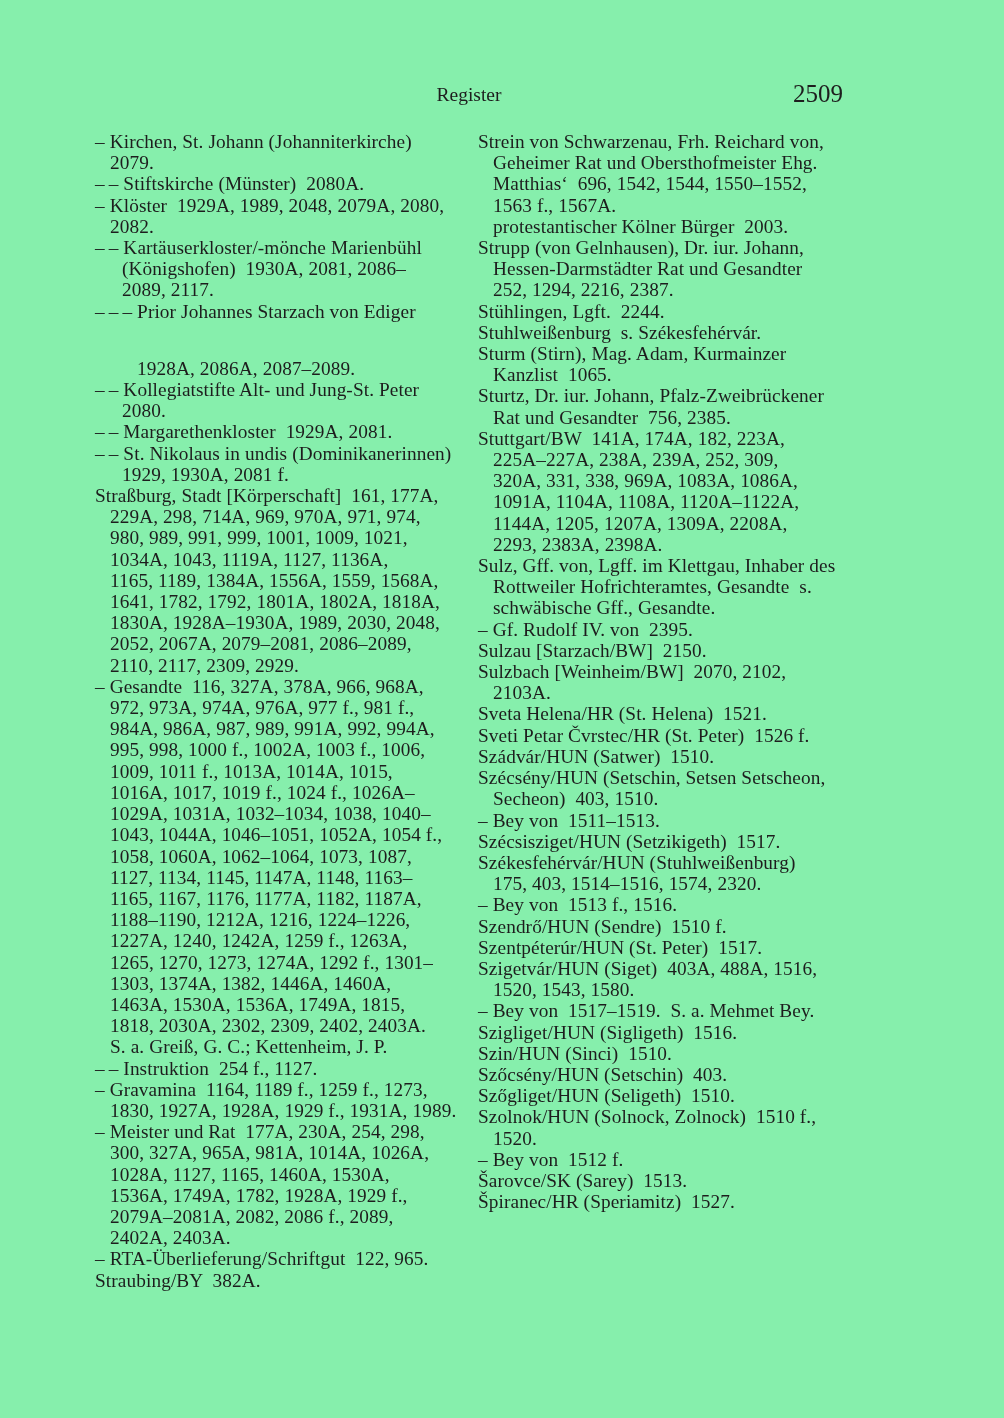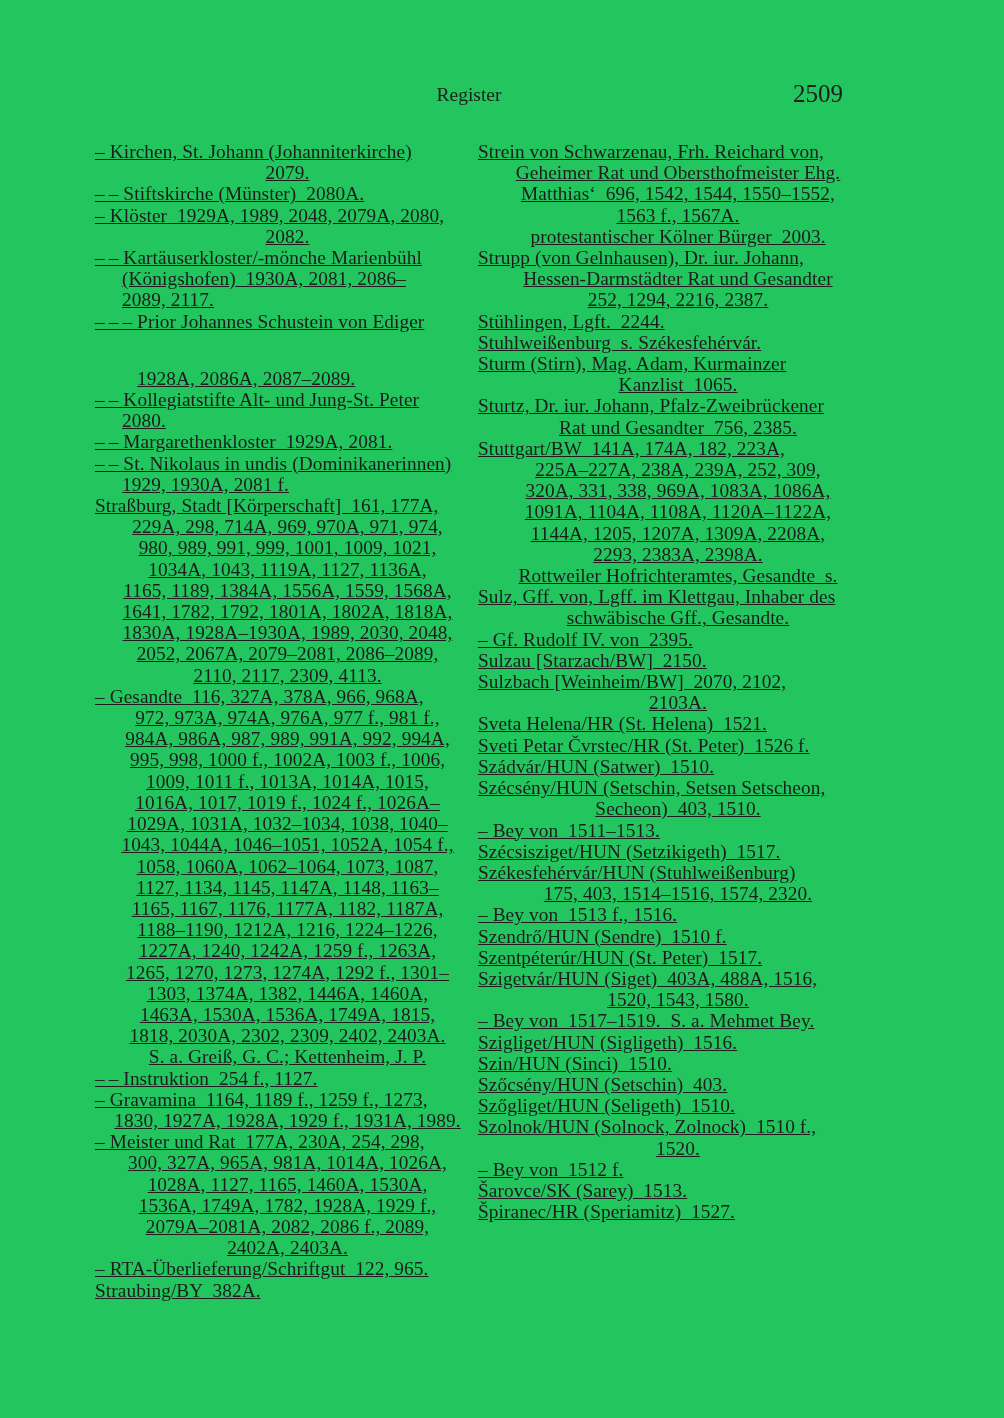--- a/index.html
+++ b/index.html
@@ -4,21 +4,21 @@
 <style>
   html, body {
     margin: 0;
     padding: 0;
     background: #ffffff;
   }
   .page {
     position: relative;
     width: 1004px;
     height: 1418px;
-    background: #22c55e;
+    background: #86efac;
     color: #1d1d1d;
     font-family: "Liberation Serif", "DejaVu Serif", serif;
     overflow: hidden;
   }
   .running-head {
     position: absolute;
     left: 95px;
     top: 82px;
     width: 748px;
     height: 30px;
@@ -32,37 +32,36 @@
   .running-head .page-number {
     position: absolute;
     right: 0;
     top: -3px;
     font-size: 25px;
     line-height: 30px;
   }
   .columns {
     position: absolute;
     left: 95px;
-    top: 141px;
+    top: 131px;
     display: flex;
-    text-decoration: underline;
   }
   .col {
     display: block;
   }
   .col-left  { width: 370px; margin-right: 13px; }
   .col-right { width: 385px; }
   .line {
     font-size: 19.3px;
     line-height: 21.2px;
     white-space: pre;
     letter-spacing: 0.1px;
   }
   .ind-0 { padding-left: 0; }
-  .ind-1 { padding-left: 15px; text-align: center; }
+  .ind-1 { padding-left: 15px; }
   .ind-2 { padding-left: 27px; }
   .ind-3 { padding-left: 42px; margin-top: 36px; }
 </style>
 </head>
 <body>
 
 <div class="page">
 
   <div class="running-head">
     <span class="title">Register</span>
@@ -72,36 +71,36 @@
   <div class="columns">
     <div class="col col-left">
         <div class="line ind-0">– Kirchen, St. Johann (Johanniterkirche)</div>
         <div class="line ind-1">2079.</div>
         <div class="line ind-0">– – Stiftskirche (Münster)  2080A.</div>
         <div class="line ind-0">– Klöster  1929A, 1989, 2048, 2079A, 2080,</div>
         <div class="line ind-1">2082.</div>
         <div class="line ind-0">– – Kartäuserkloster/-mönche Marienbühl</div>
         <div class="line ind-2">(Königshofen)  1930A, 2081, 2086–</div>
         <div class="line ind-2">2089, 2117.</div>
-        <div class="line ind-0">– – – Prior Johannes Schustein von Ediger</div>
+        <div class="line ind-0">– – – Prior Johannes Starzach von Ediger</div>
         <div class="line ind-3">1928A, 2086A, 2087–2089.</div>
         <div class="line ind-0">– – Kollegiatstifte Alt- und Jung-St. Peter</div>
         <div class="line ind-2">2080.</div>
         <div class="line ind-0">– – Margarethenkloster  1929A, 2081.</div>
         <div class="line ind-0">– – St. Nikolaus in undis (Dominikanerinnen)</div>
         <div class="line ind-2">1929, 1930A, 2081 f.</div>
         <div class="line ind-0">Straßburg, Stadt [Körperschaft]  161, 177A,</div>
         <div class="line ind-1">229A, 298, 714A, 969, 970A, 971, 974,</div>
         <div class="line ind-1">980, 989, 991, 999, 1001, 1009, 1021,</div>
         <div class="line ind-1">1034A, 1043, 1119A, 1127, 1136A,</div>
         <div class="line ind-1">1165, 1189, 1384A, 1556A, 1559, 1568A,</div>
         <div class="line ind-1">1641, 1782, 1792, 1801A, 1802A, 1818A,</div>
         <div class="line ind-1">1830A, 1928A–1930A, 1989, 2030, 2048,</div>
         <div class="line ind-1">2052, 2067A, 2079–2081, 2086–2089,</div>
-        <div class="line ind-1">2110, 2117, 2309, 4113.</div>
+        <div class="line ind-1">2110, 2117, 2309, 2929.</div>
         <div class="line ind-0">– Gesandte  116, 327A, 378A, 966, 968A,</div>
         <div class="line ind-1">972, 973A, 974A, 976A, 977 f., 981 f.,</div>
         <div class="line ind-1">984A, 986A, 987, 989, 991A, 992, 994A,</div>
         <div class="line ind-1">995, 998, 1000 f., 1002A, 1003 f., 1006,</div>
         <div class="line ind-1">1009, 1011 f., 1013A, 1014A, 1015,</div>
         <div class="line ind-1">1016A, 1017, 1019 f., 1024 f., 1026A–</div>
         <div class="line ind-1">1029A, 1031A, 1032–1034, 1038, 1040–</div>
         <div class="line ind-1">1043, 1044A, 1046–1051, 1052A, 1054 f.,</div>
         <div class="line ind-1">1058, 1060A, 1062–1064, 1073, 1087,</div>
         <div class="line ind-1">1127, 1134, 1145, 1147A, 1148, 1163–</div>
@@ -139,22 +138,22 @@
         <div class="line ind-0">Sturm (Stirn), Mag. Adam, Kurmainzer</div>
         <div class="line ind-1">Kanzlist  1065.</div>
         <div class="line ind-0">Sturtz, Dr. iur. Johann, Pfalz-Zweibrückener</div>
         <div class="line ind-1">Rat und Gesandter  756, 2385.</div>
         <div class="line ind-0">Stuttgart/BW  141A, 174A, 182, 223A,</div>
         <div class="line ind-1">225A–227A, 238A, 239A, 252, 309,</div>
         <div class="line ind-1">320A, 331, 338, 969A, 1083A, 1086A,</div>
         <div class="line ind-1">1091A, 1104A, 1108A, 1120A–1122A,</div>
         <div class="line ind-1">1144A, 1205, 1207A, 1309A, 2208A,</div>
         <div class="line ind-1">2293, 2383A, 2398A.</div>
+        <div class="line ind-0">Sulz, Gff. von, Lgff. im Klettgau, Inhaber des</div>
         <div class="line ind-1">Rottweiler Hofrichteramtes, Gesandte  s.</div>
-        <div class="line ind-0">Sulz, Gff. von, Lgff. im Klettgau, Inhaber des</div>
         <div class="line ind-1">schwäbische Gff., Gesandte.</div>
         <div class="line ind-0">– Gf. Rudolf IV. von  2395.</div>
         <div class="line ind-0">Sulzau [Starzach/BW]  2150.</div>
         <div class="line ind-0">Sulzbach [Weinheim/BW]  2070, 2102,</div>
         <div class="line ind-1">2103A.</div>
         <div class="line ind-0">Sveta Helena/HR (St. Helena)  1521.</div>
         <div class="line ind-0">Sveti Petar Čvrstec/HR (St. Peter)  1526 f.</div>
         <div class="line ind-0">Szádvár/HUN (Satwer)  1510.</div>
         <div class="line ind-0">Szécsény/HUN (Setschin, Setsen Setscheon,</div>
         <div class="line ind-1">Secheon)  403, 1510.</div>

